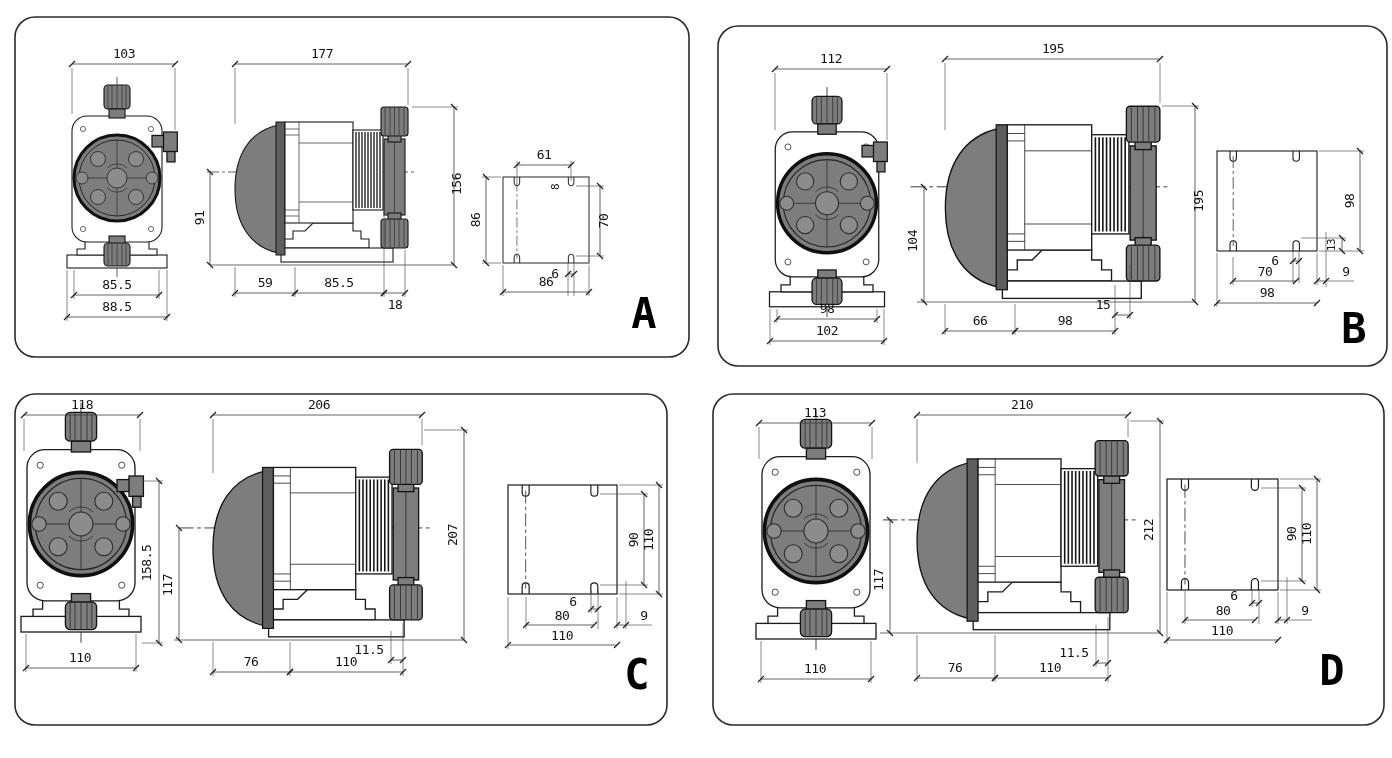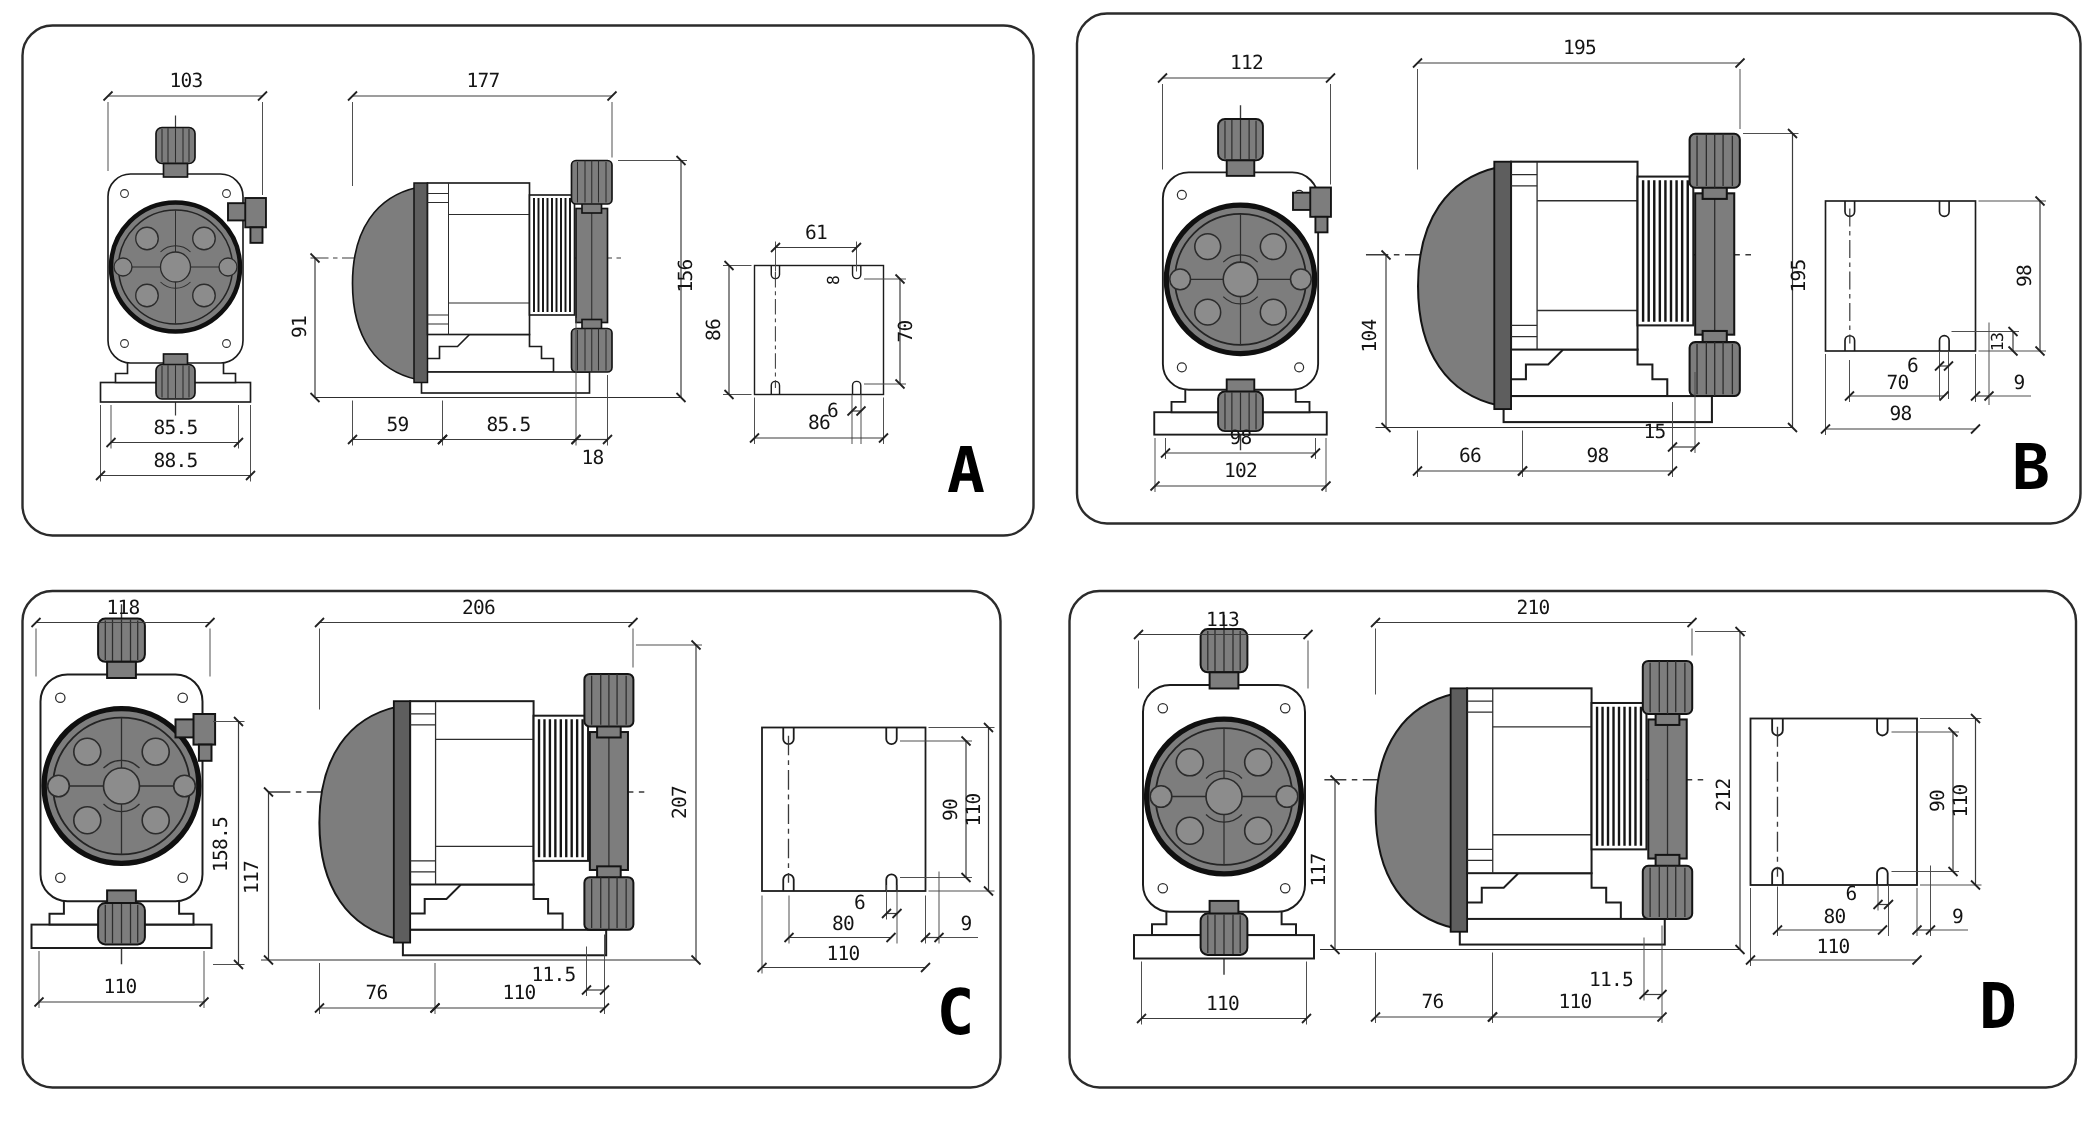--- a/index.html
+++ b/index.html
@@ -196,21 +196,21 @@
     <line class="ext" x1="489" y1="249" x2="489" y2="280"></line>
         <line class="ext" x1="575" y1="249" x2="575" y2="280"></line>
     <line class="dim" x1="489" y1="276" x2="575" y2="276"></line>
     <text class="dt" x="532" y="270">86</text>
   </g>
 
   <text class="plabel" x="630" y="312">A</text>
 </svg>
 </div>
 
-<div class="panel" style="left:717px;top:8px;width:671px;height:342px">
+<div class="panel" style="left:717px;top:25px;width:671px;height:342px">
 <svg width="671" height="342" viewBox="0 0 671 342">
   <rect class="border" x="1" y="1" width="669" height="340" rx="20"></rect>
 
   <g>
     <use href="#pump-front" transform="translate(41,69) scale(1.15)"></use>
     <use href="#pump-elbow" transform="translate(145,117) scale(1.15)"></use>
   </g>
   <g>
     <use href="#pump-side" transform="translate(211,44) scale(1.24)"></use>
     <line class="thin" x1="200" y1="277" x2="478" y2="277"></line>

